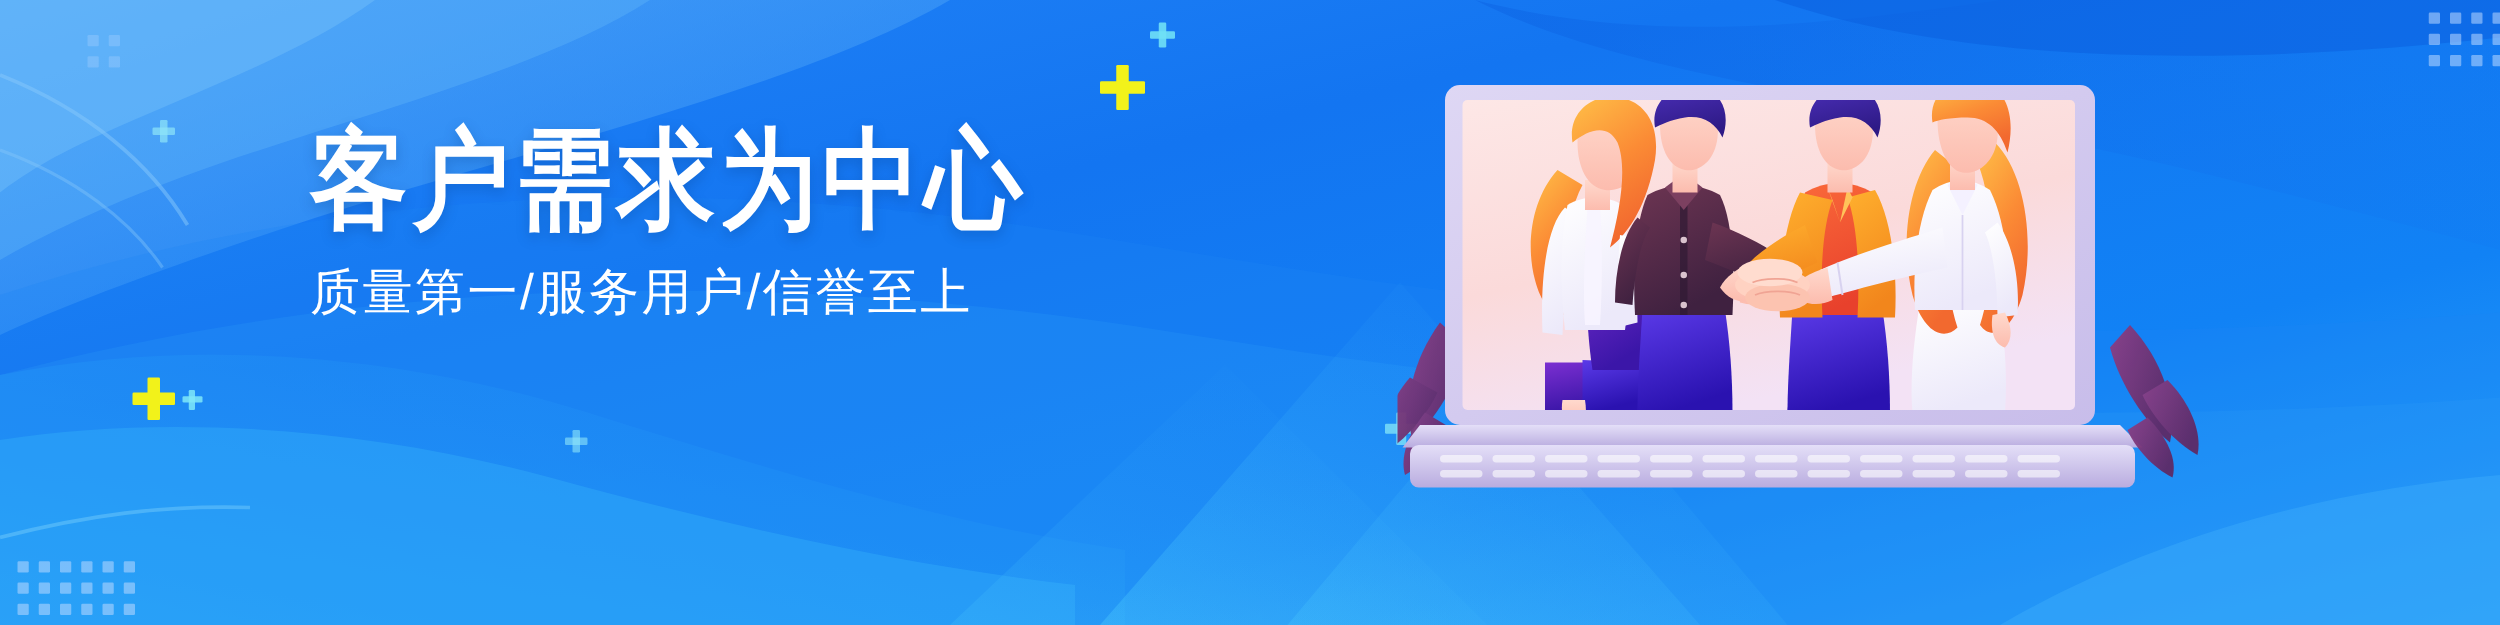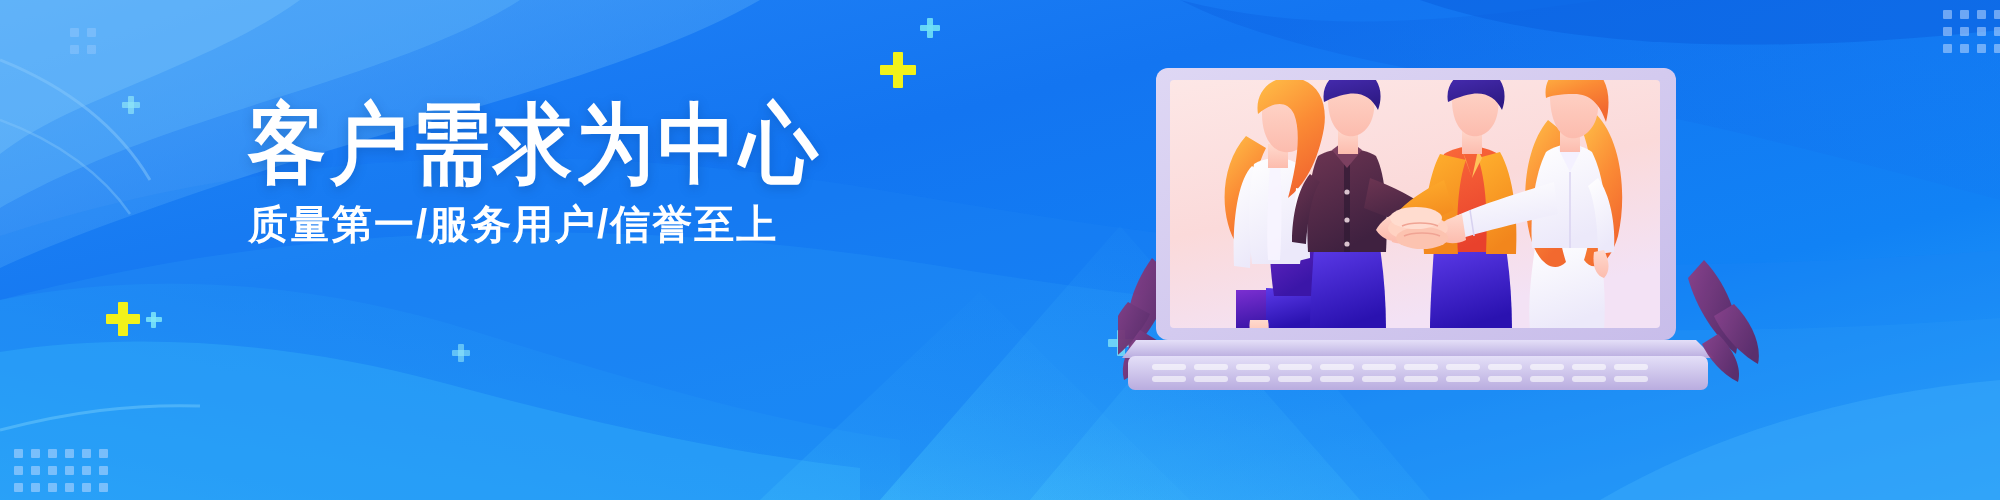--- a/index.html
+++ b/index.html
@@ -19,22 +19,22 @@
   
   .plus{position:absolute;}
   .plus b{position:absolute;display:block;border-radius:1px;}
 
   
   #copy{position:absolute;left:248px;top:100px;width:720px;}
   #headline{font-size:78px;line-height:1.0;font-weight:bold;color:#ffffff;
     letter-spacing:4px;white-space:nowrap;
     text-shadow:0 3px 10px rgba(5,50,120,.25);
     transform:scaleY(1.12);transform-origin:left top;}
-  #subline{margin-top:24px;font-size:40px;line-height:1.1;color:#ffffff;
-    letter-spacing:2px;white-space:nowrap;font-weight:700;}
+  #subline{margin-top:34px;font-size:40px;line-height:1.1;color:#ffffff;
+    letter-spacing:2px;white-space:nowrap;font-weight:400;}
 
   
   #laptop{position:absolute;left:1118px;top:52px;width:760px;height:350px;}
   svg.art{position:absolute;left:0;top:0;width:760px;height:350px;display:block;}
 </style>
 </head>
 <body>
 
 <div id="banner">
 

